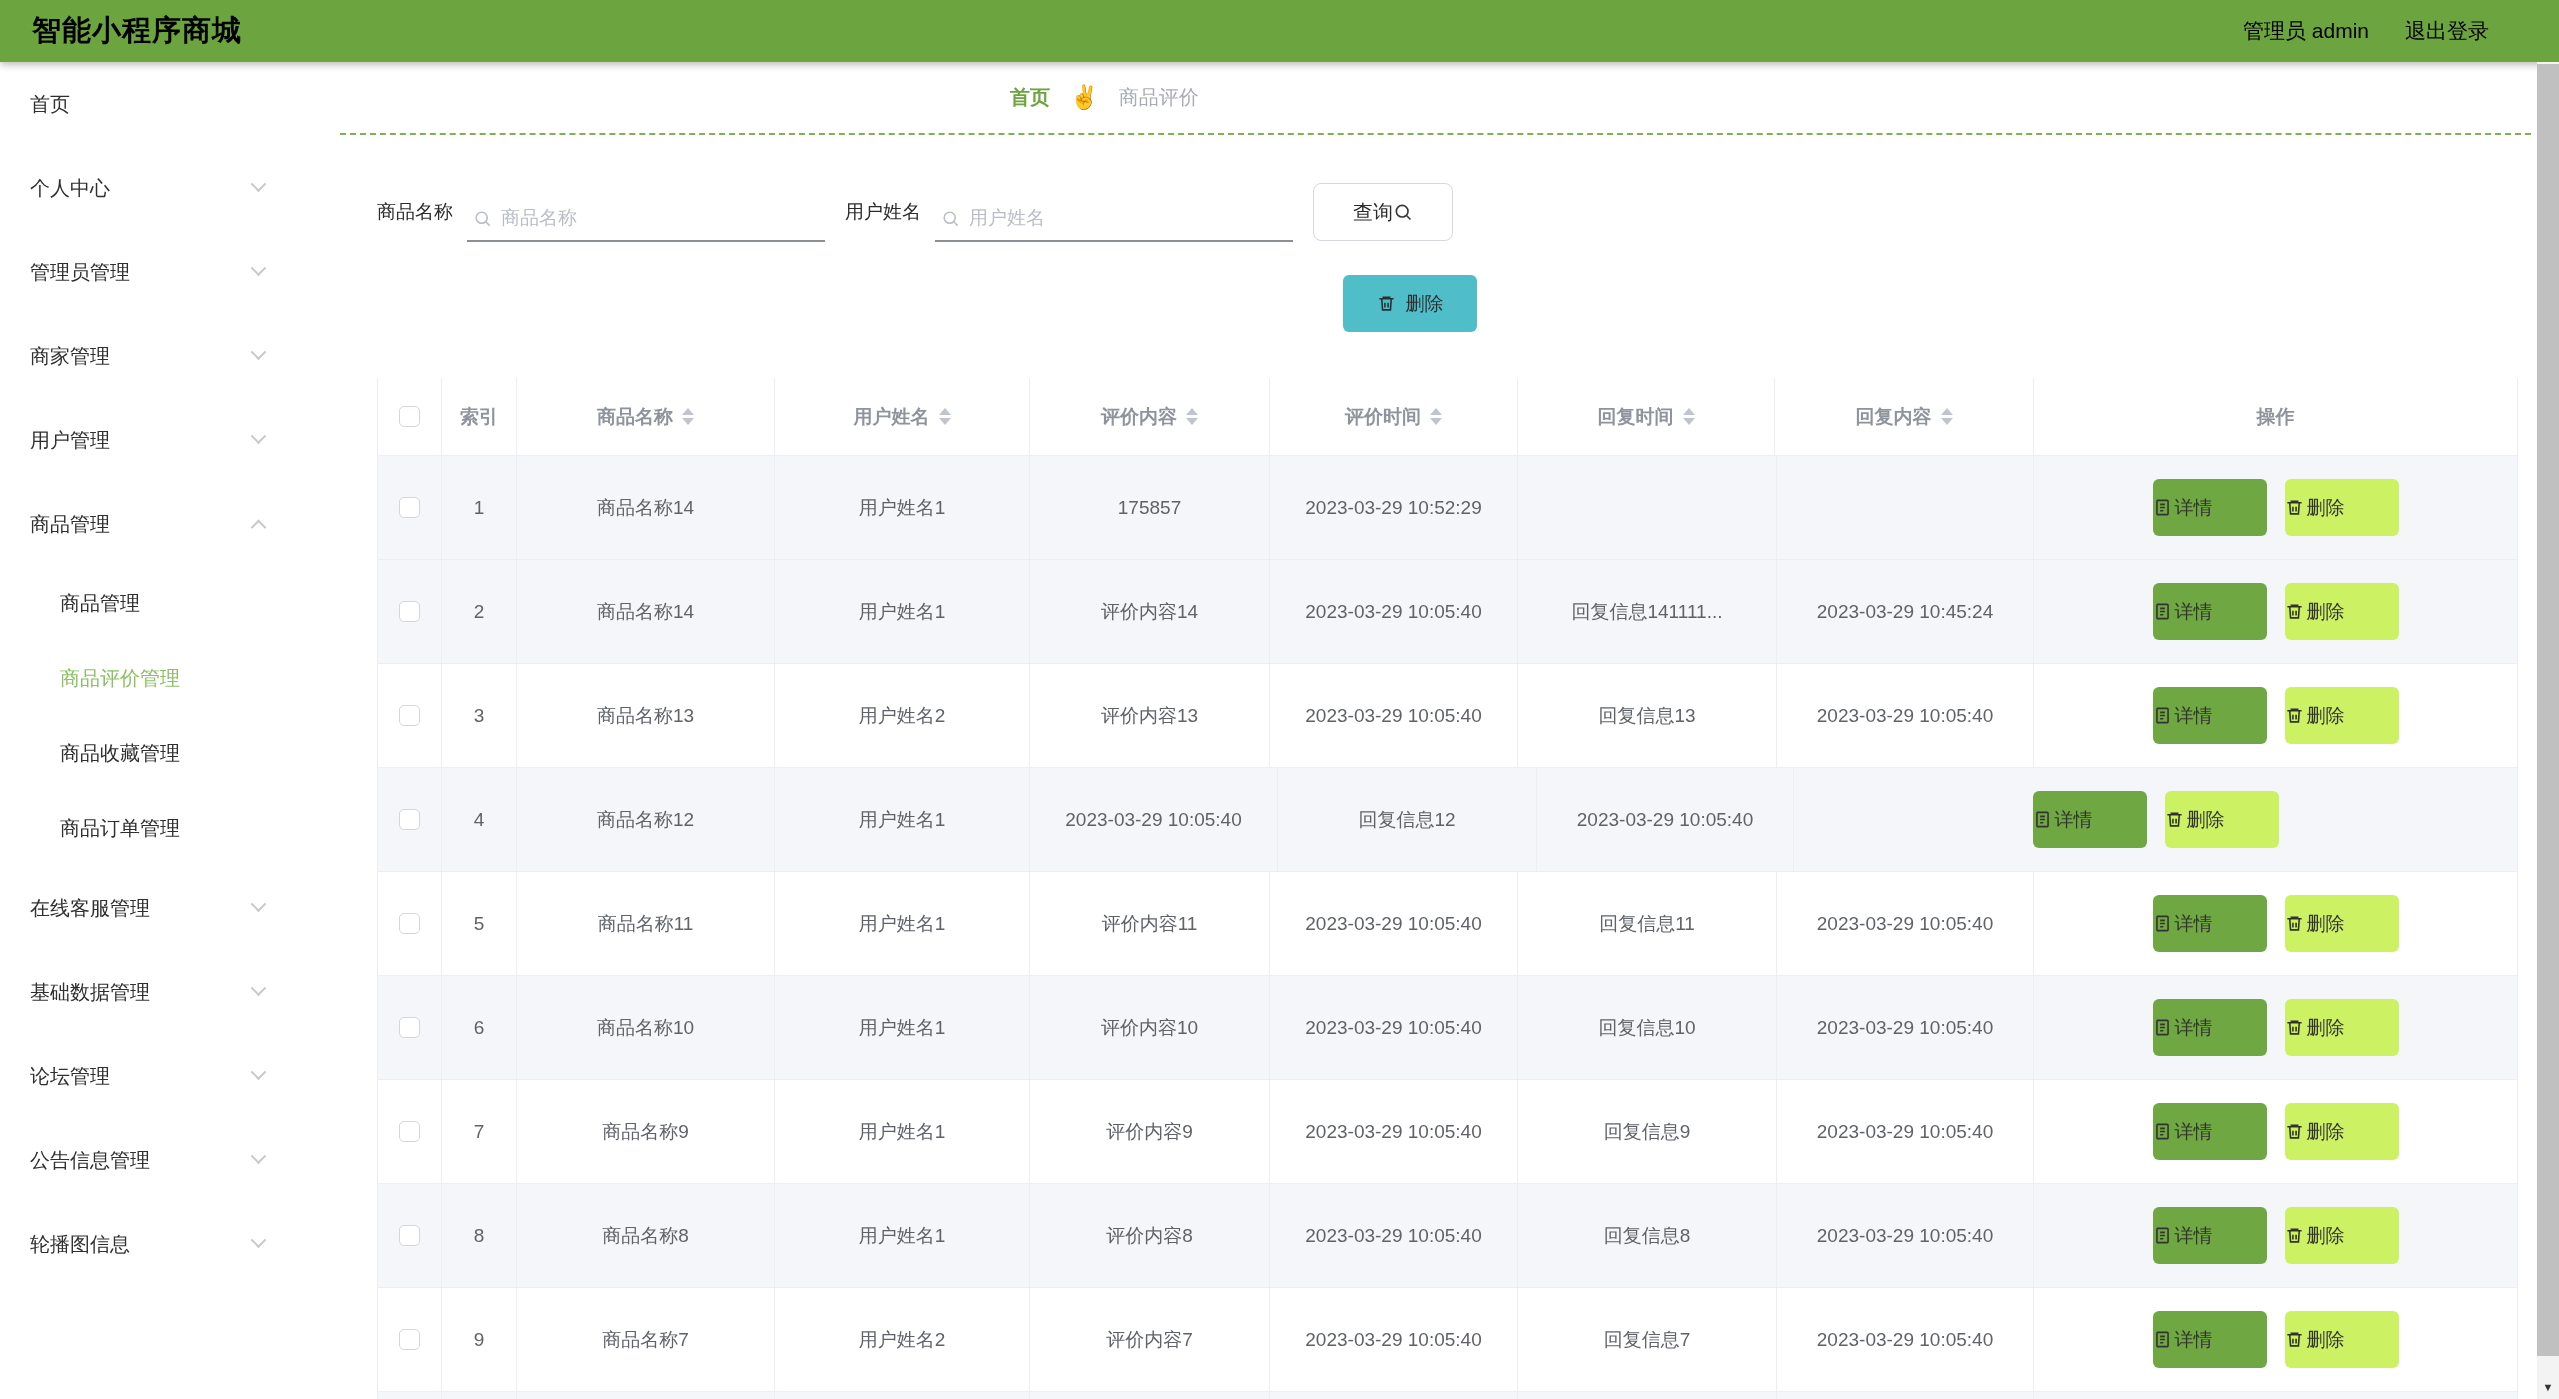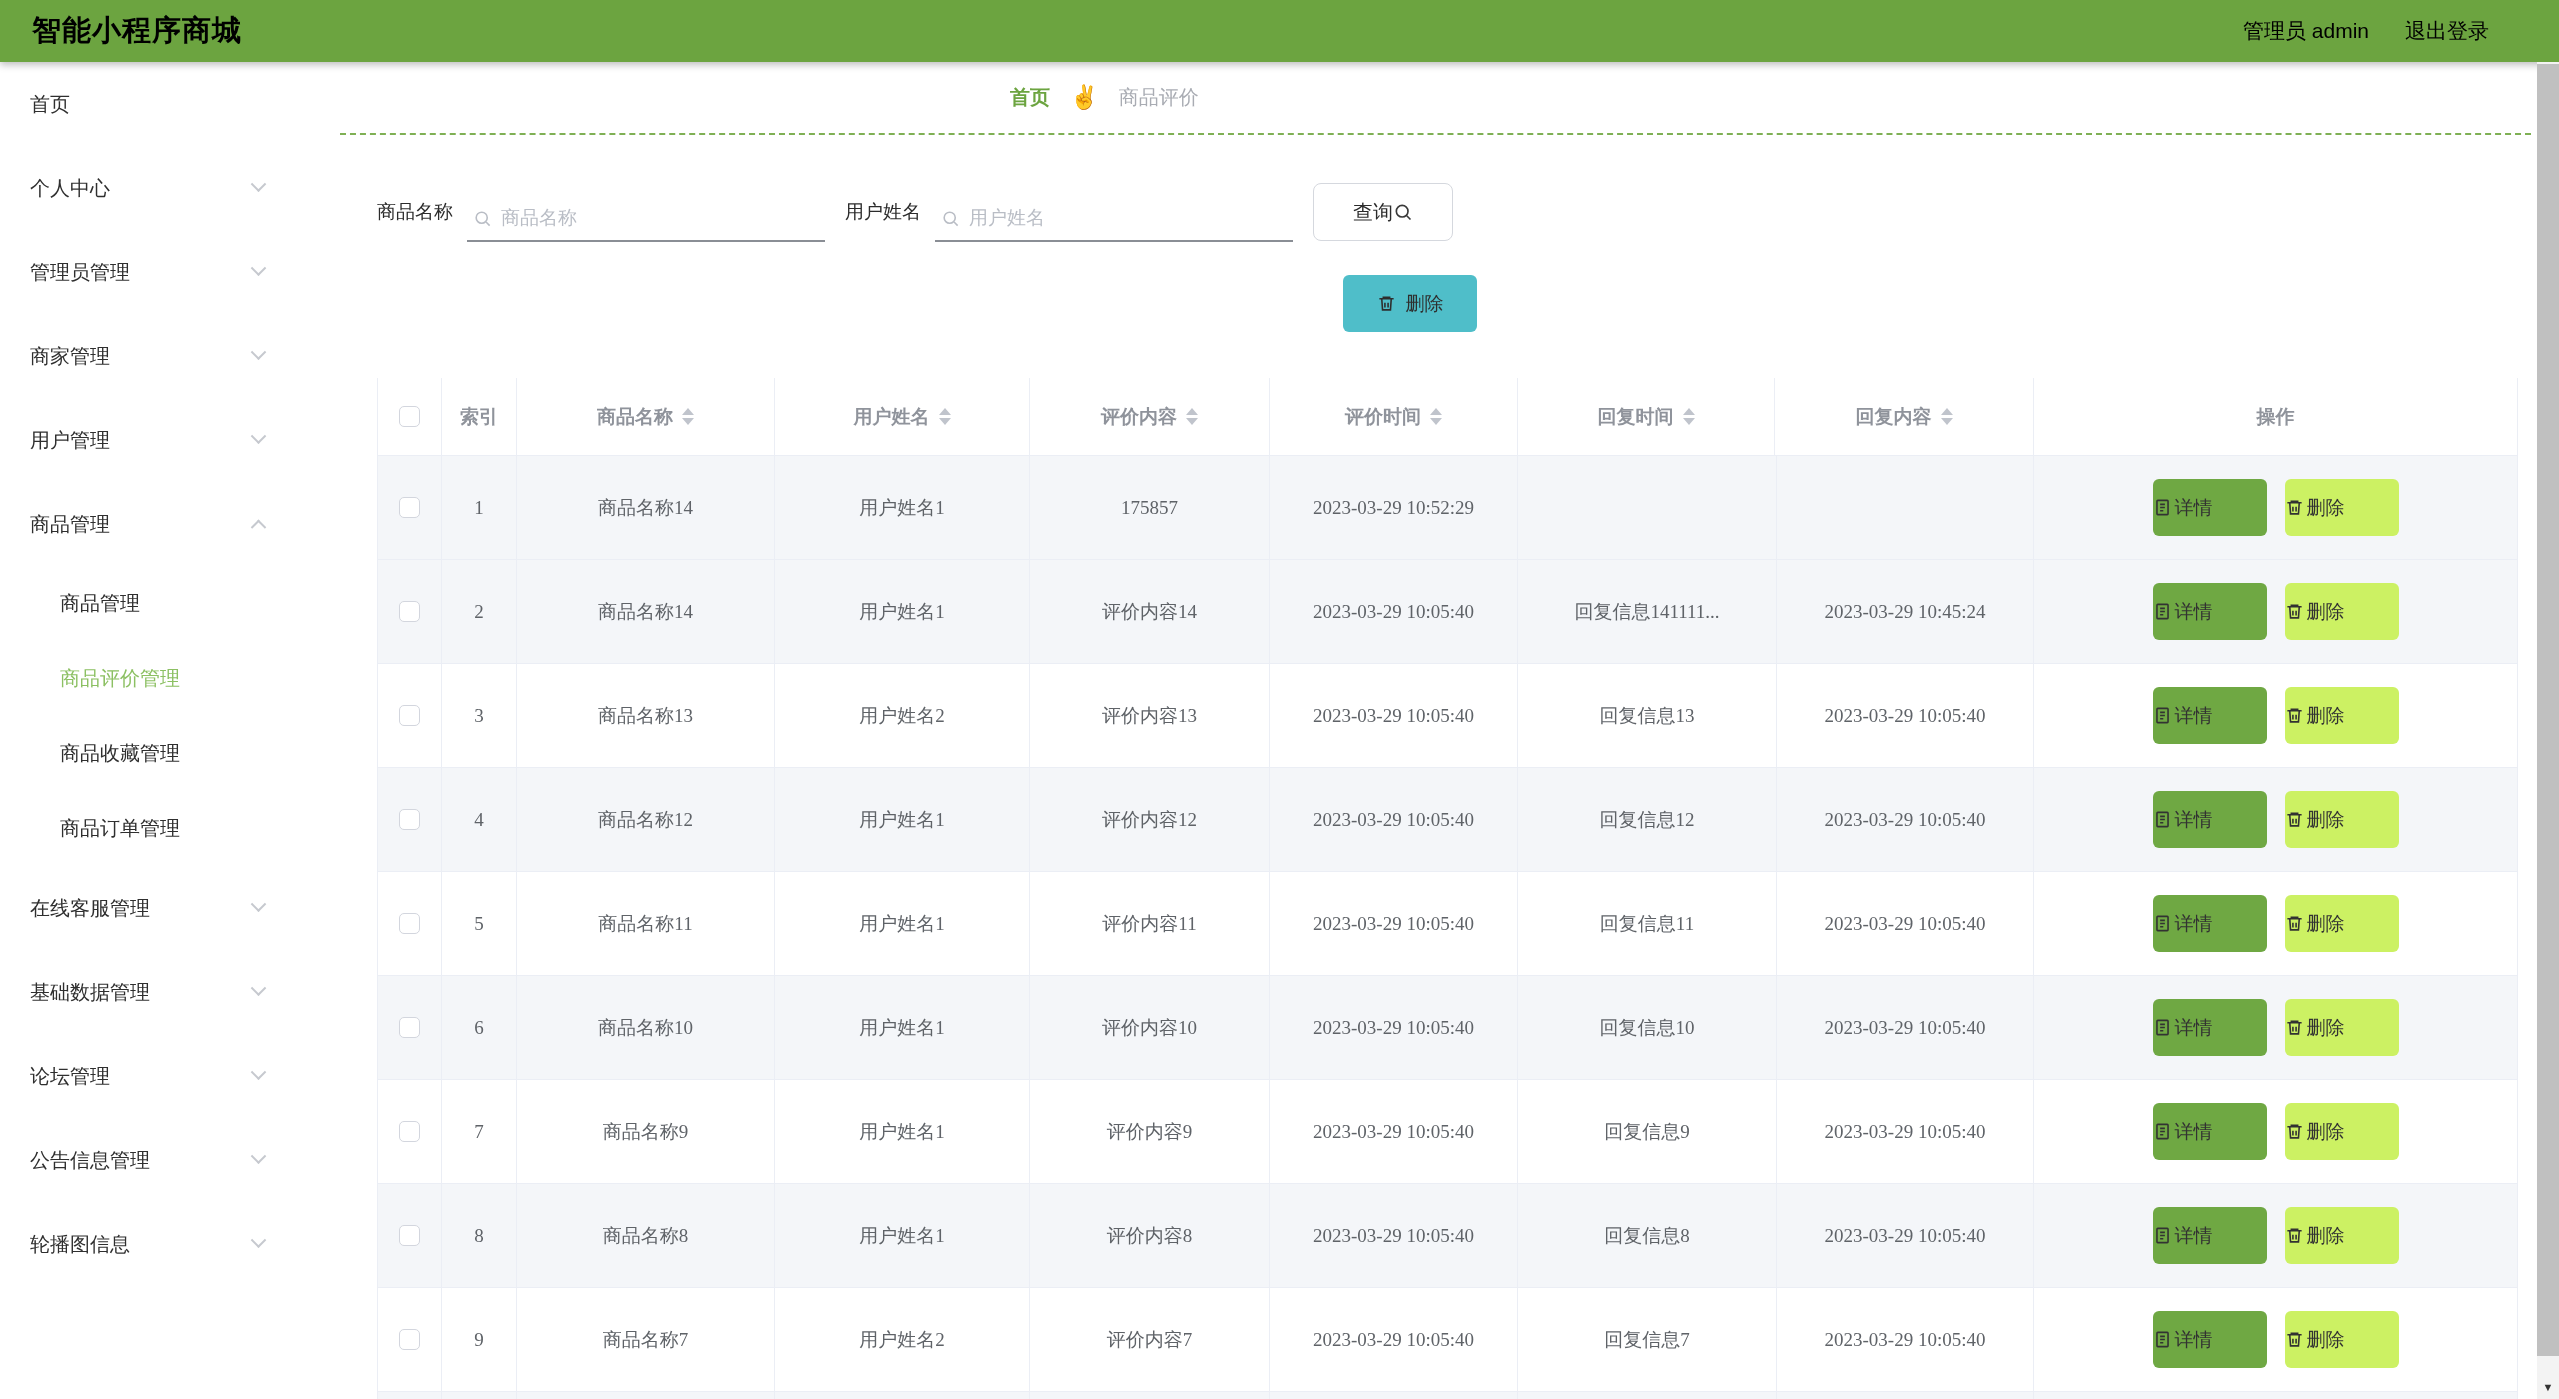--- a/index.html
+++ b/index.html
@@ -30,21 +30,21 @@
     font-size:20px; color:#2f2f2f; cursor:pointer; }
   .sub-item.active { color:var(--active-green,#8cc063); }
 
   
   .crumb { margin:0 28px 0 40px; height:73px; display:flex; align-items:center; gap:20px;
     padding-left:670px; border-bottom:2px dashed #7fb054; font-size:20px; }
   .crumb-home { color:var(--green,#6ca440); font-weight:bold; cursor:pointer; }
   .crumb-sep { color:#edb94f; font-size:23px; }
   .crumb-cur { color:#a9acb3; }
 
-  .pad { padding-left:77px; padding-right:41px;font-family:Liberation Serif, serif; }
+  .pad { padding-left:77px; padding-right:41px; }
 
   
   .search-row { margin-top:47px; display:flex; align-items:center; height:60px; }
   .f-label { font-size:19px; color:#2b2b2b; margin-right:14px; }
   .u-input { width:358px; height:46px; border-bottom:2px solid #8a8e95; display:flex;
     align-items:center; gap:9px; padding:0 6px; margin-right:20px; align-self:flex-end; }
   .u-input svg { width:19px; height:19px; color:#b9bdc5; flex:none; }
   .u-input input { border:0; outline:0; background:transparent; font-size:19px; color:#5f6368;
     width:100%; font-family:inherit; }
   .u-input input::placeholder { color:#b9bdc5; }
@@ -341,21 +341,20 @@
               </div>
             </div>
           </div>
           <div class="tr data striped">
             <div class="cell col-cb">
               <div class="cbx"></div>
             </div>
             <div class="cell col-idx">4</div>
             <div class="cell col-product">商品名称12</div>
             <div class="cell col-user">用户姓名1</div>
-            <div class="cell col-comment">评价内容12</div>
             <div class="cell col-ctime">2023-03-29 10:05:40</div>
             <div class="cell col-reply">回复信息12</div>
             <div class="cell col-rtime">2023-03-29 10:05:40</div>
             <div class="cell col-ops">
               <div class="ops-wrap">
                 <button class="btn-detail">
                   <svg viewBox="0 0 24 24" fill="none" stroke="currentColor" stroke-width="2">
                     <rect x="5" y="3" width="14" height="18" rx="1"></rect>
                     <path d="M9 8h6M9 12h6M9 16h4"></path>
                   </svg>

